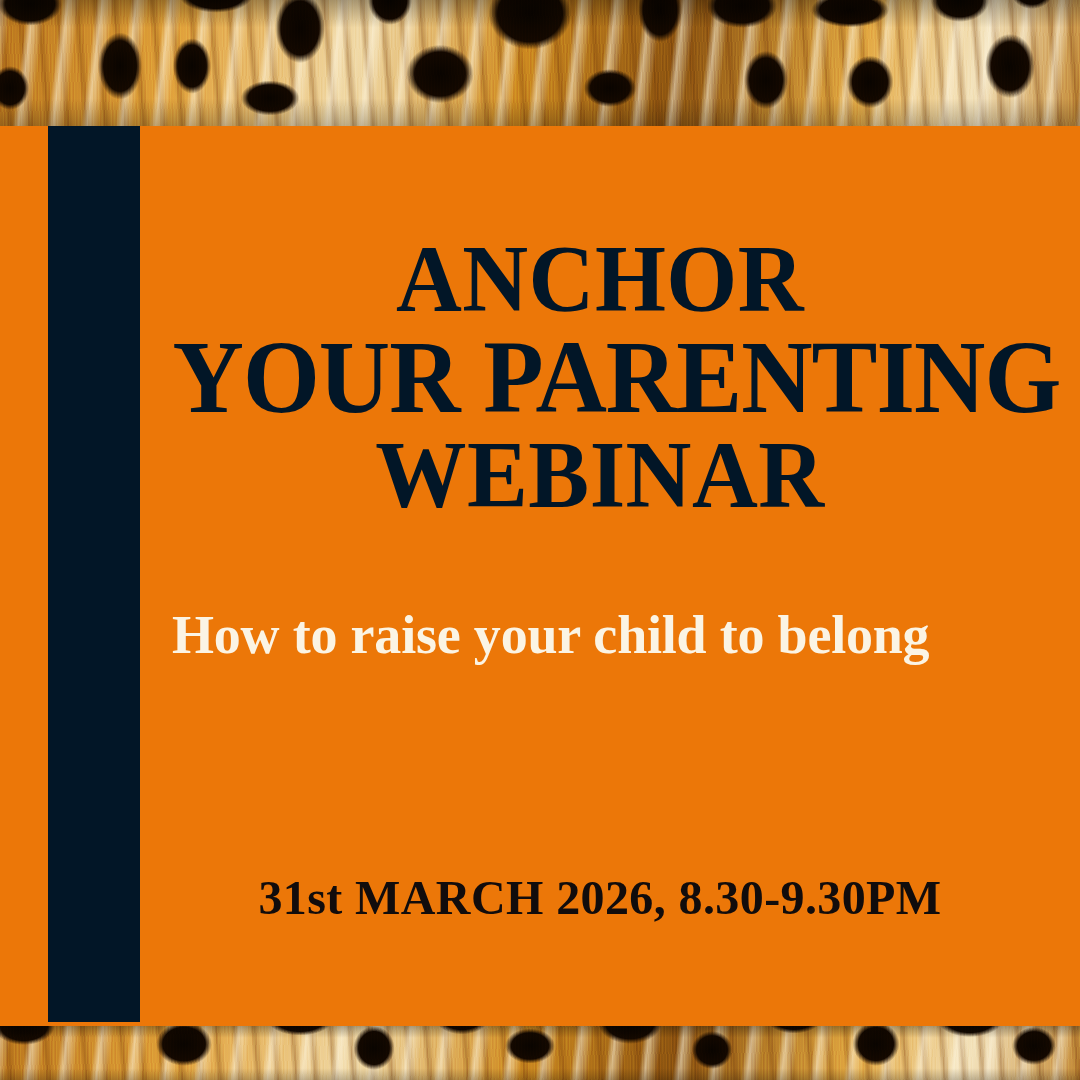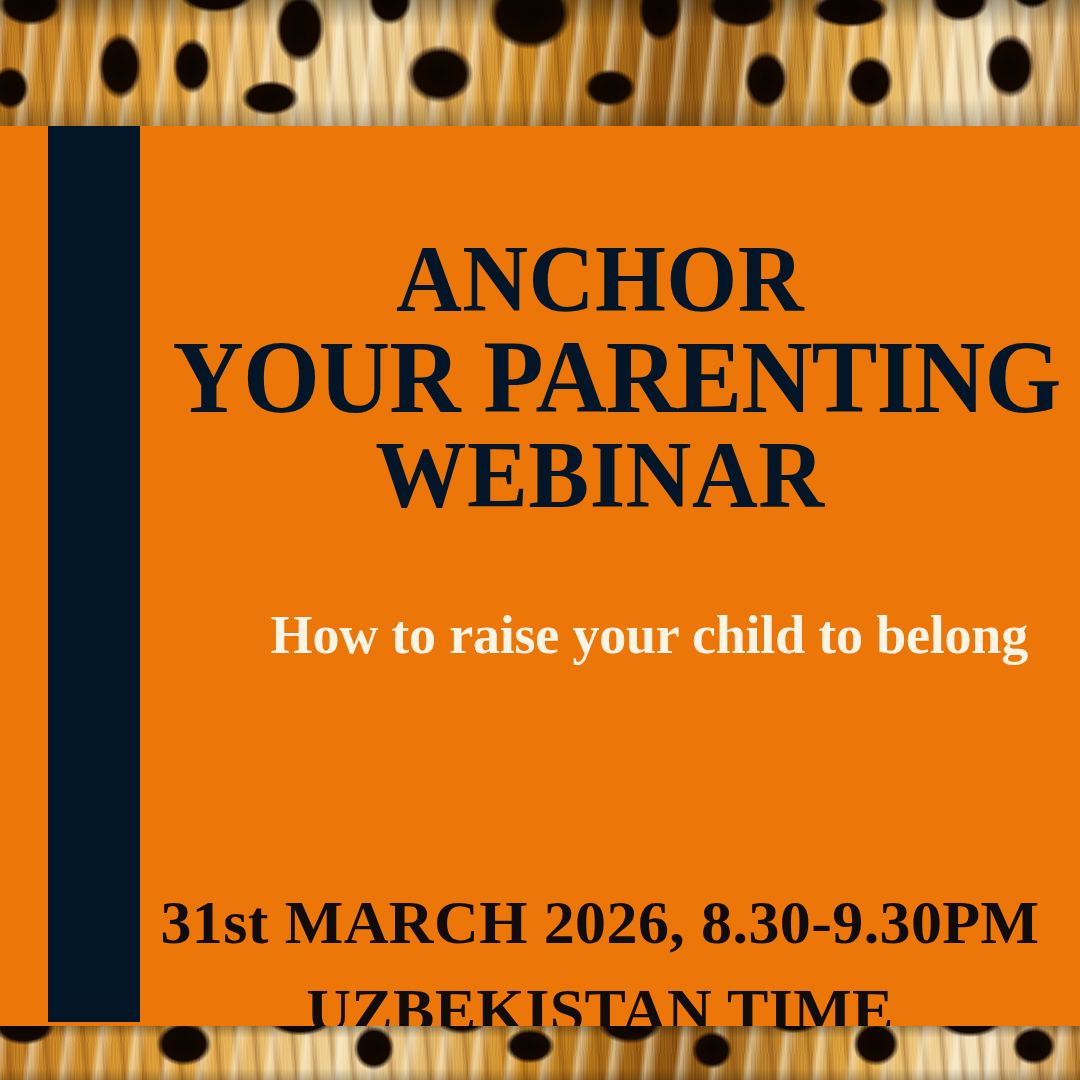--- a/index.html
+++ b/index.html
@@ -164,40 +164,40 @@
     transform-origin: 50% 0;
   }
   .headline__line { display: block; white-space: nowrap; }
   .headline__line--2 { font-size: 104px; letter-spacing: -1px; }
 
   .subtitle {
     position: absolute;
     left: 22px;
     top: 420px;
     width: 856px;
-    text-align: right;
+    text-align: left;
     color: #fbf4e4;
     font-family: "Liberation Serif", "DejaVu Serif", serif;
     font-weight: 700;
     font-size: 54px;
     line-height: 1.33;
     letter-spacing: -0.2px;
   }
   .subtitle__line { display: block; white-space: nowrap; }
 
   .datetime {
     position: absolute;
     left: 0;
     top: 690px;
     width: 900px;
     text-align: center;
     color: #110c0c;
     font-family: "Liberation Serif", "DejaVu Serif", serif;
     font-weight: 700;
-    font-size: 62px;
+    font-size: 48px;
     line-height: 1.42;
     letter-spacing: 0.4px;
   }
   .datetime__line { display: block; white-space: nowrap; }
 </style>
 </head>
 <body>
 
 <div class="poster">
 
@@ -219,21 +219,20 @@
         <span class="headline__line headline__line--2">YOUR PARENTING</span>
         <span class="headline__line headline__line--3">WEBINAR</span>
       </h1>
 
       <p class="subtitle">
         <span class="subtitle__line">How to raise your child to belong</span>
       </p>
 
       <p class="datetime">
         <span class="datetime__line">31st MARCH 2026, 8.30-9.30PM</span>
-        <span class="datetime__line">UZBEKISTAN TIME</span>
       </p>
 
     </div>
   </div>
 
   <div class="fur fur--bottom">
     <div class="fur__base"></div>
     <div class="fur__spots"></div>
     <div class="fur__hair"></div>
     <div class="fur__vignette"></div>

